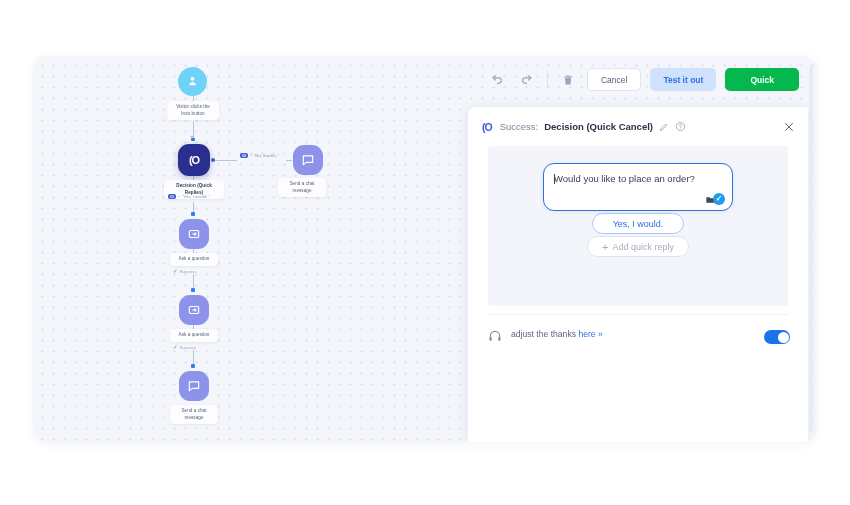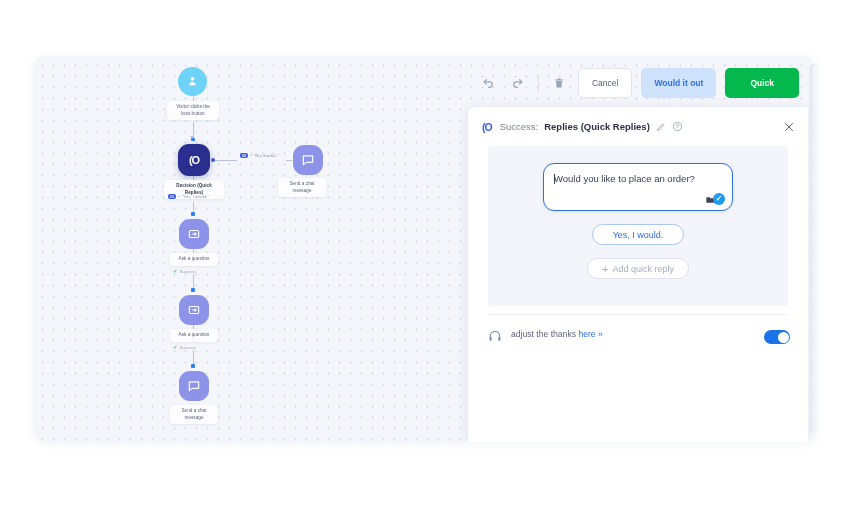--- a/index.html
+++ b/index.html
@@ -151,21 +151,21 @@
     width: 20px; height: 20px;
     display: flex; align-items: center; justify-content: center;
     color: #9aa6bd;
     cursor: pointer;
   }
   .tb-divider { width: 1px; height: 17px; background: #dbe1ec; margin: 0 1px; }
 
   .btn {
     border-radius: 5px;
     font-size: 8.5px;
-    height: 30px;
+    height: 23px;
     padding: 0 13px;
     display: flex;
     align-items: center;
     justify-content: center;
     cursor: pointer;
     border: none;
     font-family: "Liberation Sans", sans-serif;
     white-space: nowrap;
   }
   .btn-cancel { background: #ffffff; color: #596178; border: 1px solid #dfe4ee; }
@@ -250,21 +250,21 @@
     color: #fff;
     display: flex;
     align-items: center;
     justify-content: center;
     margin-left: -3px;
     font-size: 8px;
     font-weight: bold;
   }
 
   .qr-btn {
-    margin-top: 13px;
+    margin-top: 2px;
     min-width: 92px;
     height: 21px;
     border-radius: 11px;
     border: 1.2px solid #a9c8f5;
     background: #ffffff;
     color: #2f6fe0;
     font-size: 9px;
     display: flex;
     align-items: center;
     justify-content: center;
@@ -466,30 +466,30 @@
             <path d="M16 5l4 4-4 4"></path>
         </svg>
       </div>
       <div class="tb-divider"></div>
       <div class="tb-icon">
         <svg width="12" height="12" viewBox="0 0 24 24" fill="currentColor">
           <path d="M9 3h6v2h5v2H4V5h5zM6 8h12l-1 13H7z"></path>
         </svg>
       </div>
       <button class="btn btn-cancel">Cancel</button>
-      <button class="btn btn-test">Would it out</button>
+      <button class="btn btn-test">Test it out</button>
       <button class="btn btn-save">Quick</button>
     </div>
 
     <div class="panel">
 
       <div class="panel-head">
         <span class="brand-mark">(O</span>
         <span class="head-prefix">Success:</span>
-        <span class="head-title">Replies (Quick Replies)</span>
+        <span class="head-title">Decision (Quick Cancel)</span>
         <span class="head-ic">
           <svg width="10" height="10" viewBox="0 0 24 24" fill="none" stroke="currentColor" stroke-width="2" stroke-linecap="round">
             <path d="M4 20l4-1 11-11-3-3L5 16z"></path>
           </svg>
         </span>
         <span class="head-ic">
           <svg width="11" height="11" viewBox="0 0 24 24" fill="none" stroke="currentColor" stroke-width="1.8">
             <circle cx="12" cy="12" r="9"></circle>
             <path d="M9.5 9.5a2.5 2.5 0 114 2c-.9.7-1.5 1.2-1.5 2.3" stroke-linecap="round"></path>
             <circle cx="12" cy="17" r="0.9" fill="currentColor" stroke="none"></circle>

